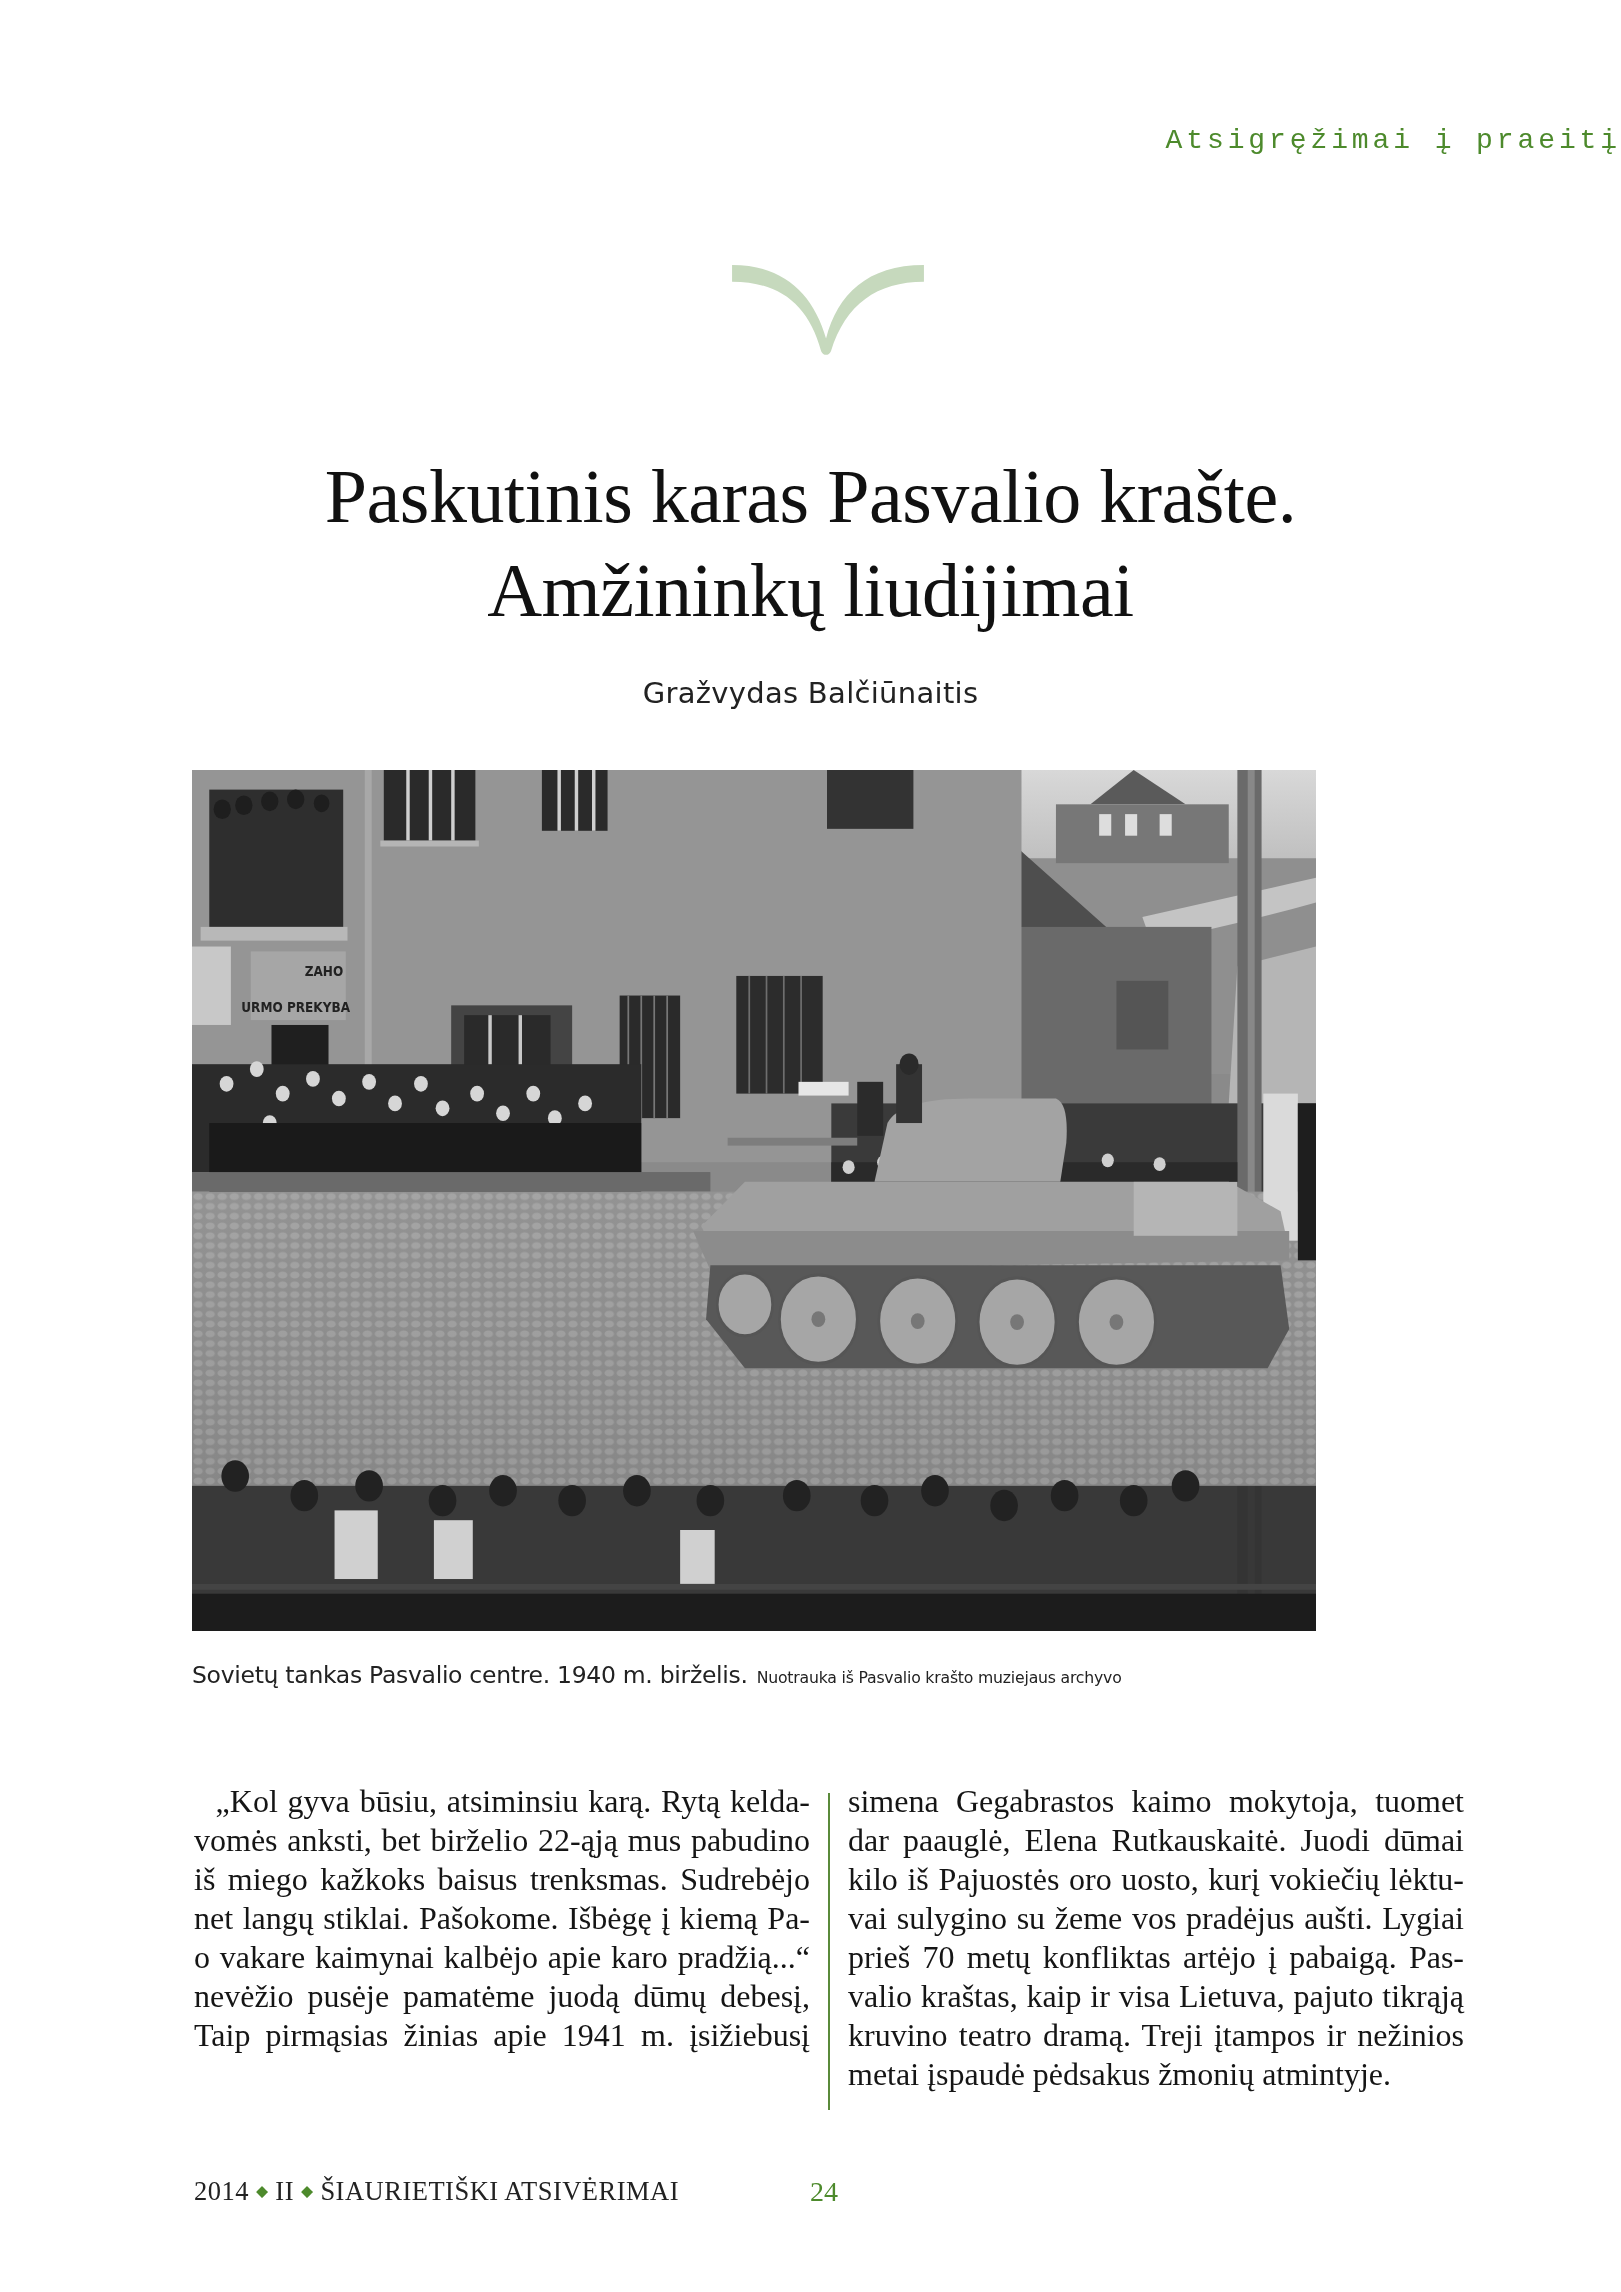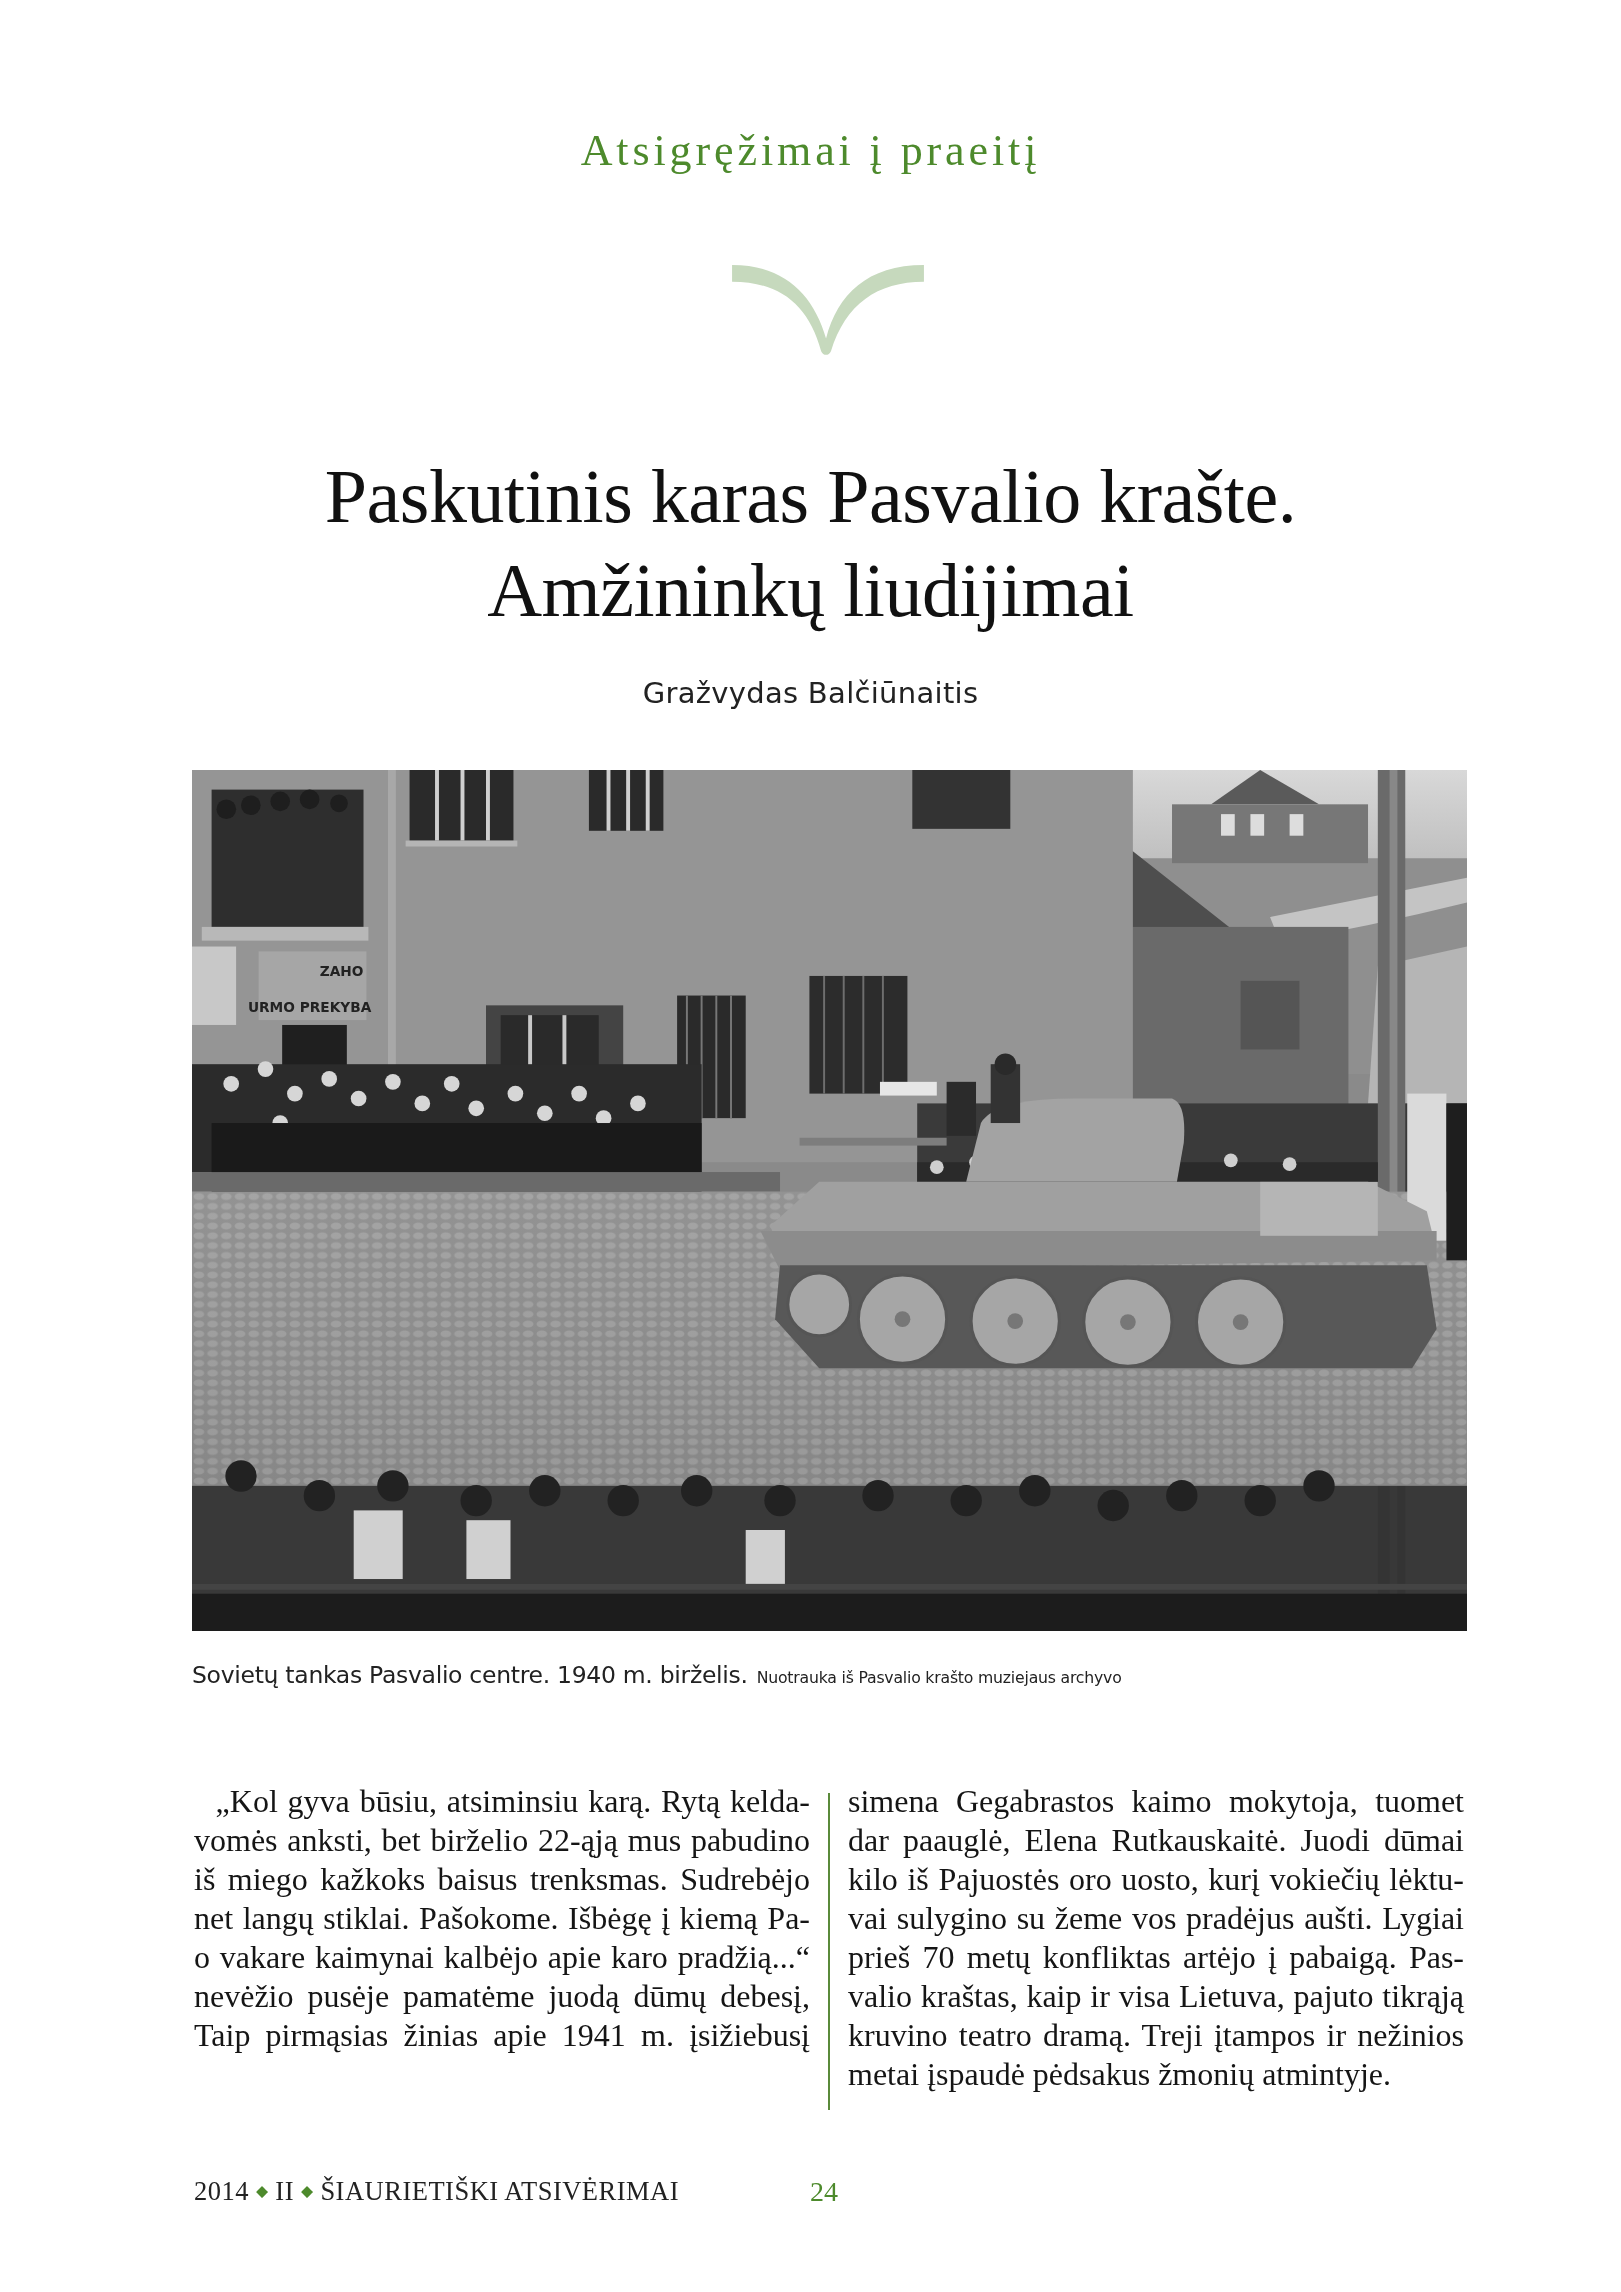--- a/index.html
+++ b/index.html
@@ -1,37 +1,37 @@
 <!DOCTYPE html>
 <html><head>
   <meta charset="utf-8">
   <style>
     * { margin: 0; padding: 0; box-sizing: border-box; }
     html, body { width: 1621px; height: 2293px; background: #ffffff; overflow: hidden; }
     body { position: relative; font-family: "Liberation Serif", serif; color: #111; }
 
     .section-label {
-      position: absolute; top: 125px; left: 0; width: 1621px; text-align: center;
-      font-family: Liberation Serif, serif; font-weight: 300; font-size: 44px;
+      position: absolute; top: 125px; left: 0; width: 1621px; text-align: right;
+      font-family: Liberation Mono, monospace; font-weight: 300; font-size: 28px;
       letter-spacing: 3.9px; color: #4d8a2c;
     }
     .ornament { position: absolute; left: 730px; top: 265px; width: 196px; width: 196px; height: 93px; }
 
     .title {
       position: absolute; top: 449px; left: 0; width: 1621px; text-align: center;
       font-family: "Liberation Serif", serif; font-size: 76px; line-height: 94px;
       color: #111; letter-spacing: -0.5px;
     }
     .author {
       position: absolute; top: 676px; left: 0; width: 1621px; text-align: center;
       font-family: "DejaVu Sans", sans-serif; font-size: 29px; color: #222; letter-spacing: 0.3px;
     }
 
     .photo {
-      position: absolute; left: 192px; top: 770px; width: 1275px; height: 861px;
+      position: absolute; left: 192px; top: 770px; width: 1124px; height: 861px;
       background: #15803d; overflow: hidden;
     }
     .photo svg { display: block; width: 100%; height: 100%; }
 
     .caption {
       position: absolute; top: 1661px; left: 192px; white-space: nowrap;
       font-family: "DejaVu Sans", sans-serif; color: #222;
     }
     .caption .main { font-size: 23.5px; letter-spacing: -0.3px; }
     .caption .credit { font-size: 15.7px; margin-left: 3.9px; letter-spacing: -0.2px; }

